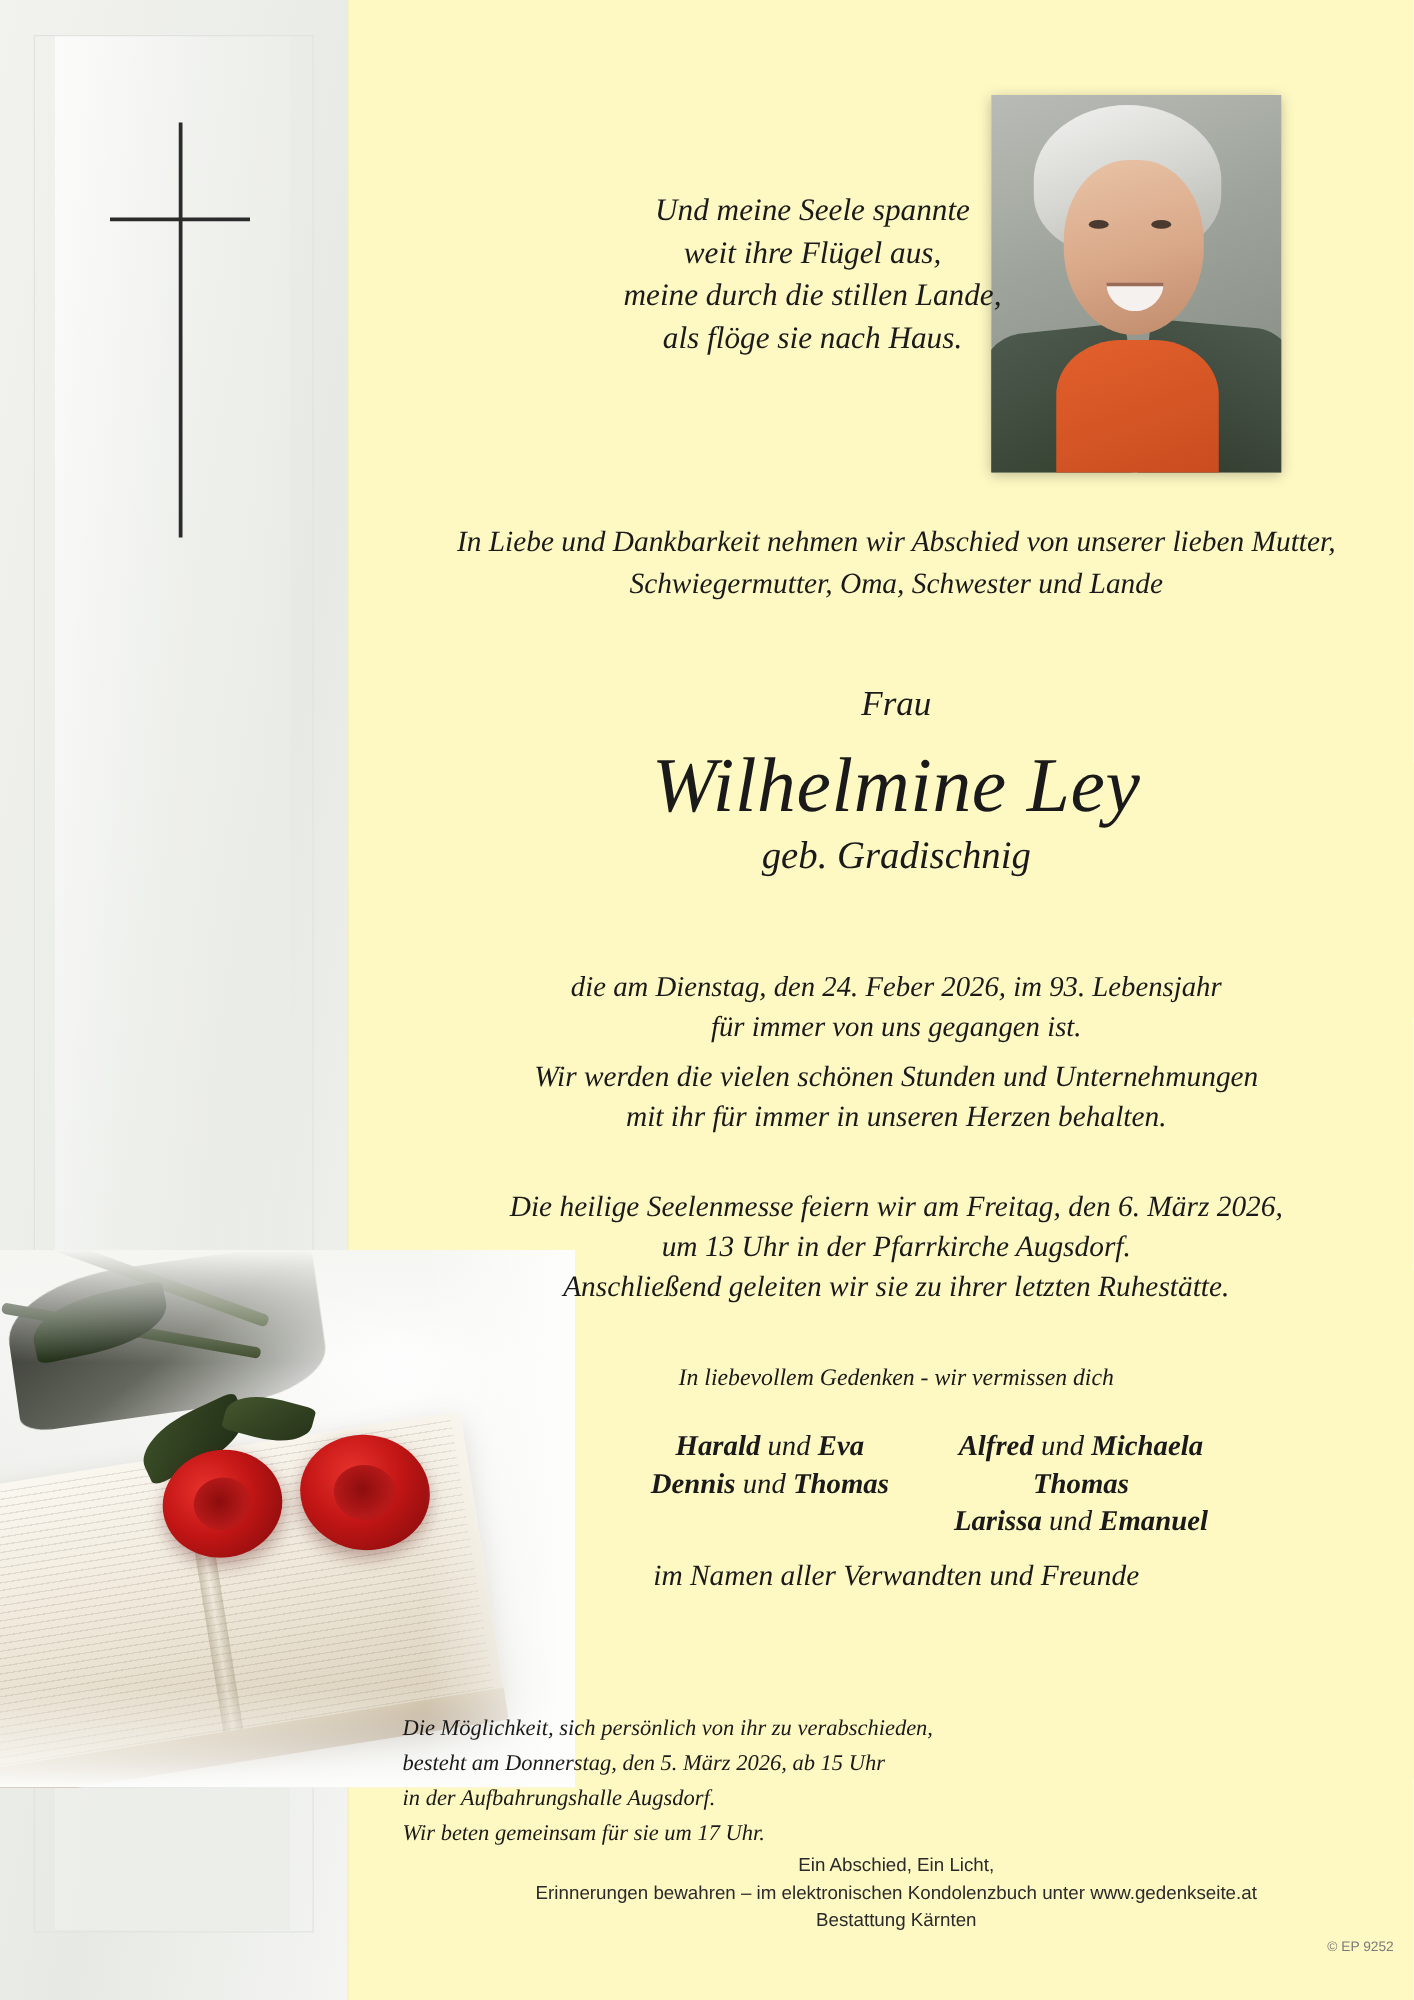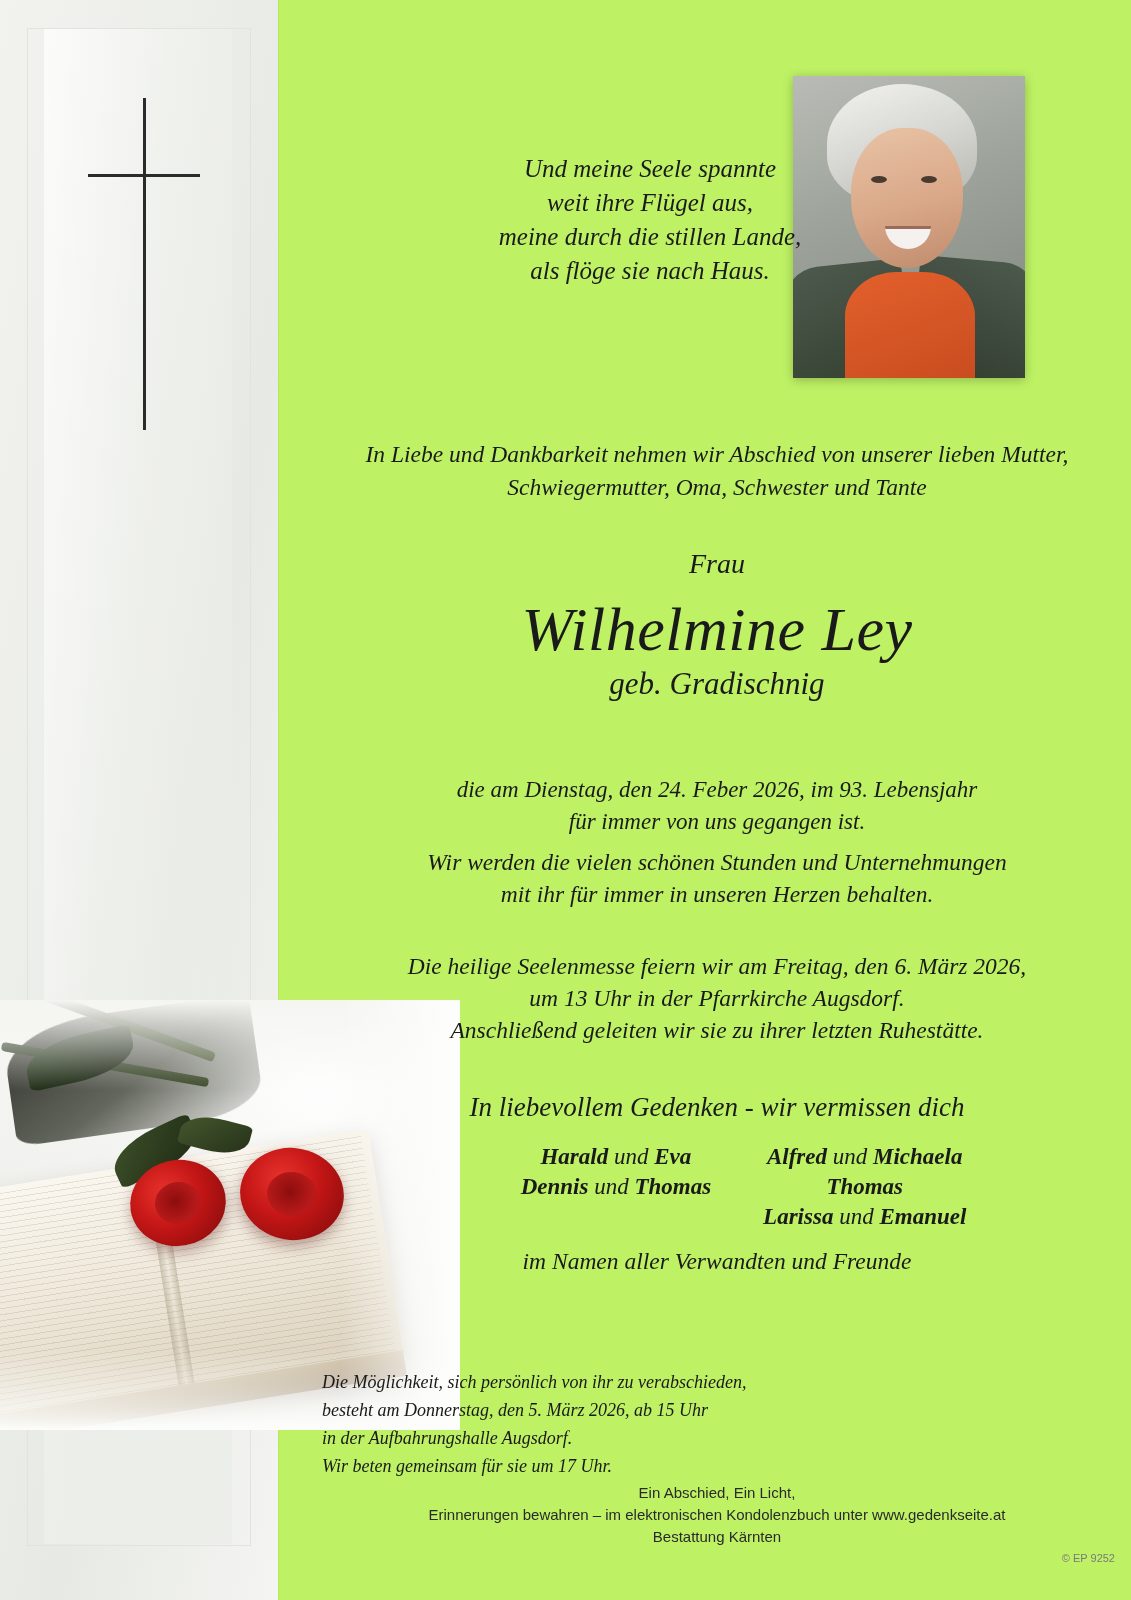--- a/index.html
+++ b/index.html
@@ -11,21 +11,21 @@
     width: 1131px;
     height: 1600px;
     font-family: "Liberation Serif", serif;
     color: #1a1a1a;
     overflow: hidden;
   }
   .card {
     position: relative;
     width: 1131px;
     height: 1600px;
-    background: #bef264;
+    background: #fef9c3;
     overflow: hidden;
   }
   
   .left-panel {
     position: absolute;
     left: 0;
     top: 0;
     width: 278px;
     height: 1600px;
     background: linear-gradient(100deg, #f2f2ee 0%, #eceeea 35%, #e7e9e4 60%, #f4f5f2 100%);
@@ -266,21 +266,20 @@
   }
   .intro {
     position: absolute;
     left: 22px;
     top: 418px;
     width: 790px;
     text-align: center;
     font-style: italic;
     font-size: 23.5px;
     line-height: 33px;
-    margin-top: 20px;
   }
   .salutation {
     position: absolute;
     left: 22px;
     top: 548px;
     width: 790px;
     text-align: center;
     font-style: italic;
     font-size: 28px;
   }
@@ -334,21 +333,21 @@
     font-size: 23.5px;
     line-height: 32px;
   }
   .remembrance {
     position: absolute;
     left: 22px;
     top: 1092px;
     width: 790px;
     text-align: center;
     font-style: italic;
-    font-size: 27px;
+    font-size: 19px;
   }
   .family {
     position: absolute;
     left: 100px;
     top: 1142px;
     width: 660px;
     display: flex;
     justify-content: center;
     gap: 52px;
     font-style: italic;
@@ -459,21 +458,21 @@
 
     <div class="poem">
       <div>Und meine Seele spannte</div>
       <div>weit ihre Flügel aus,</div>
       <div>meine durch die stillen Lande,</div>
       <div>als flöge sie nach Haus.</div>
     </div>
 
     <div class="intro">
       <div>In Liebe und Dankbarkeit nehmen wir Abschied von unserer lieben Mutter,</div>
-      <div>Schwiegermutter, Oma, Schwester und Tante</div>
+      <div>Schwiegermutter, Oma, Schwester und Lande</div>
     </div>
 
     <div class="salutation">Frau</div>
     <div class="name">Wilhelmine Ley</div>
     <div class="maiden">geb. Gradischnig</div>
 
     <div class="passing">
       <div>die am Dienstag, den 24. Feber 2026, im 93. Lebensjahr</div>
       <div>für immer von uns gegangen ist.</div>
     </div>

